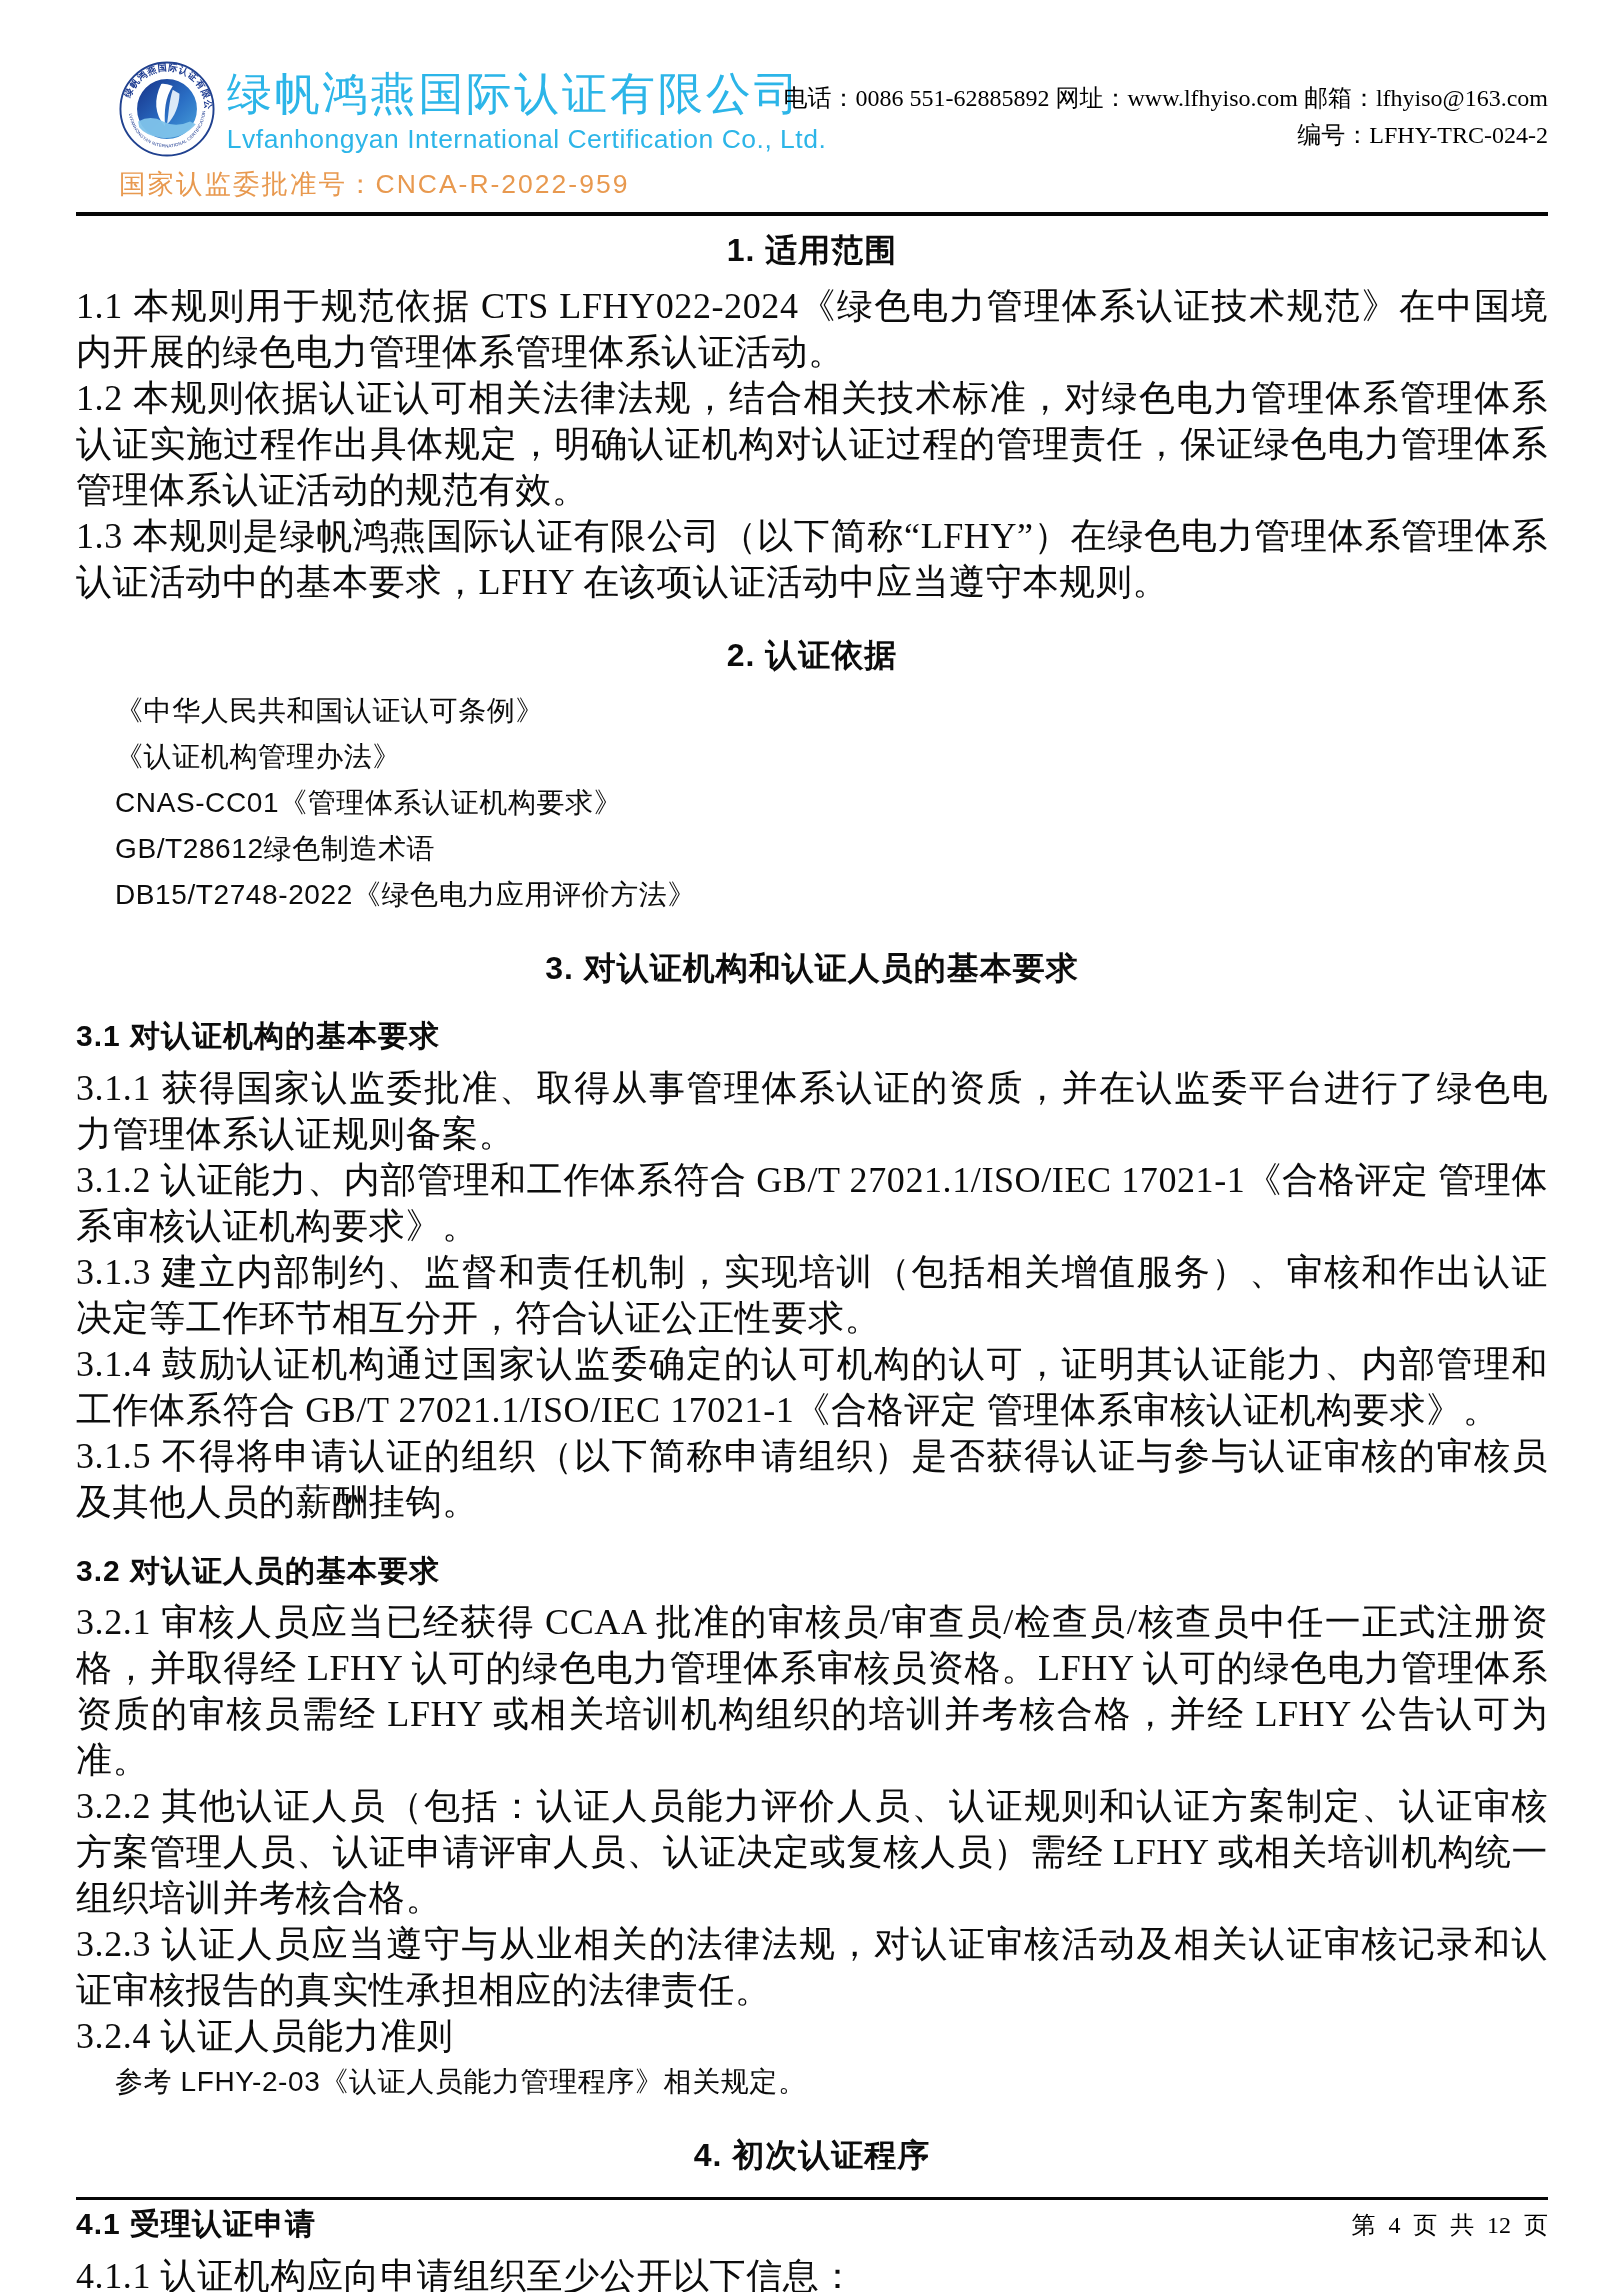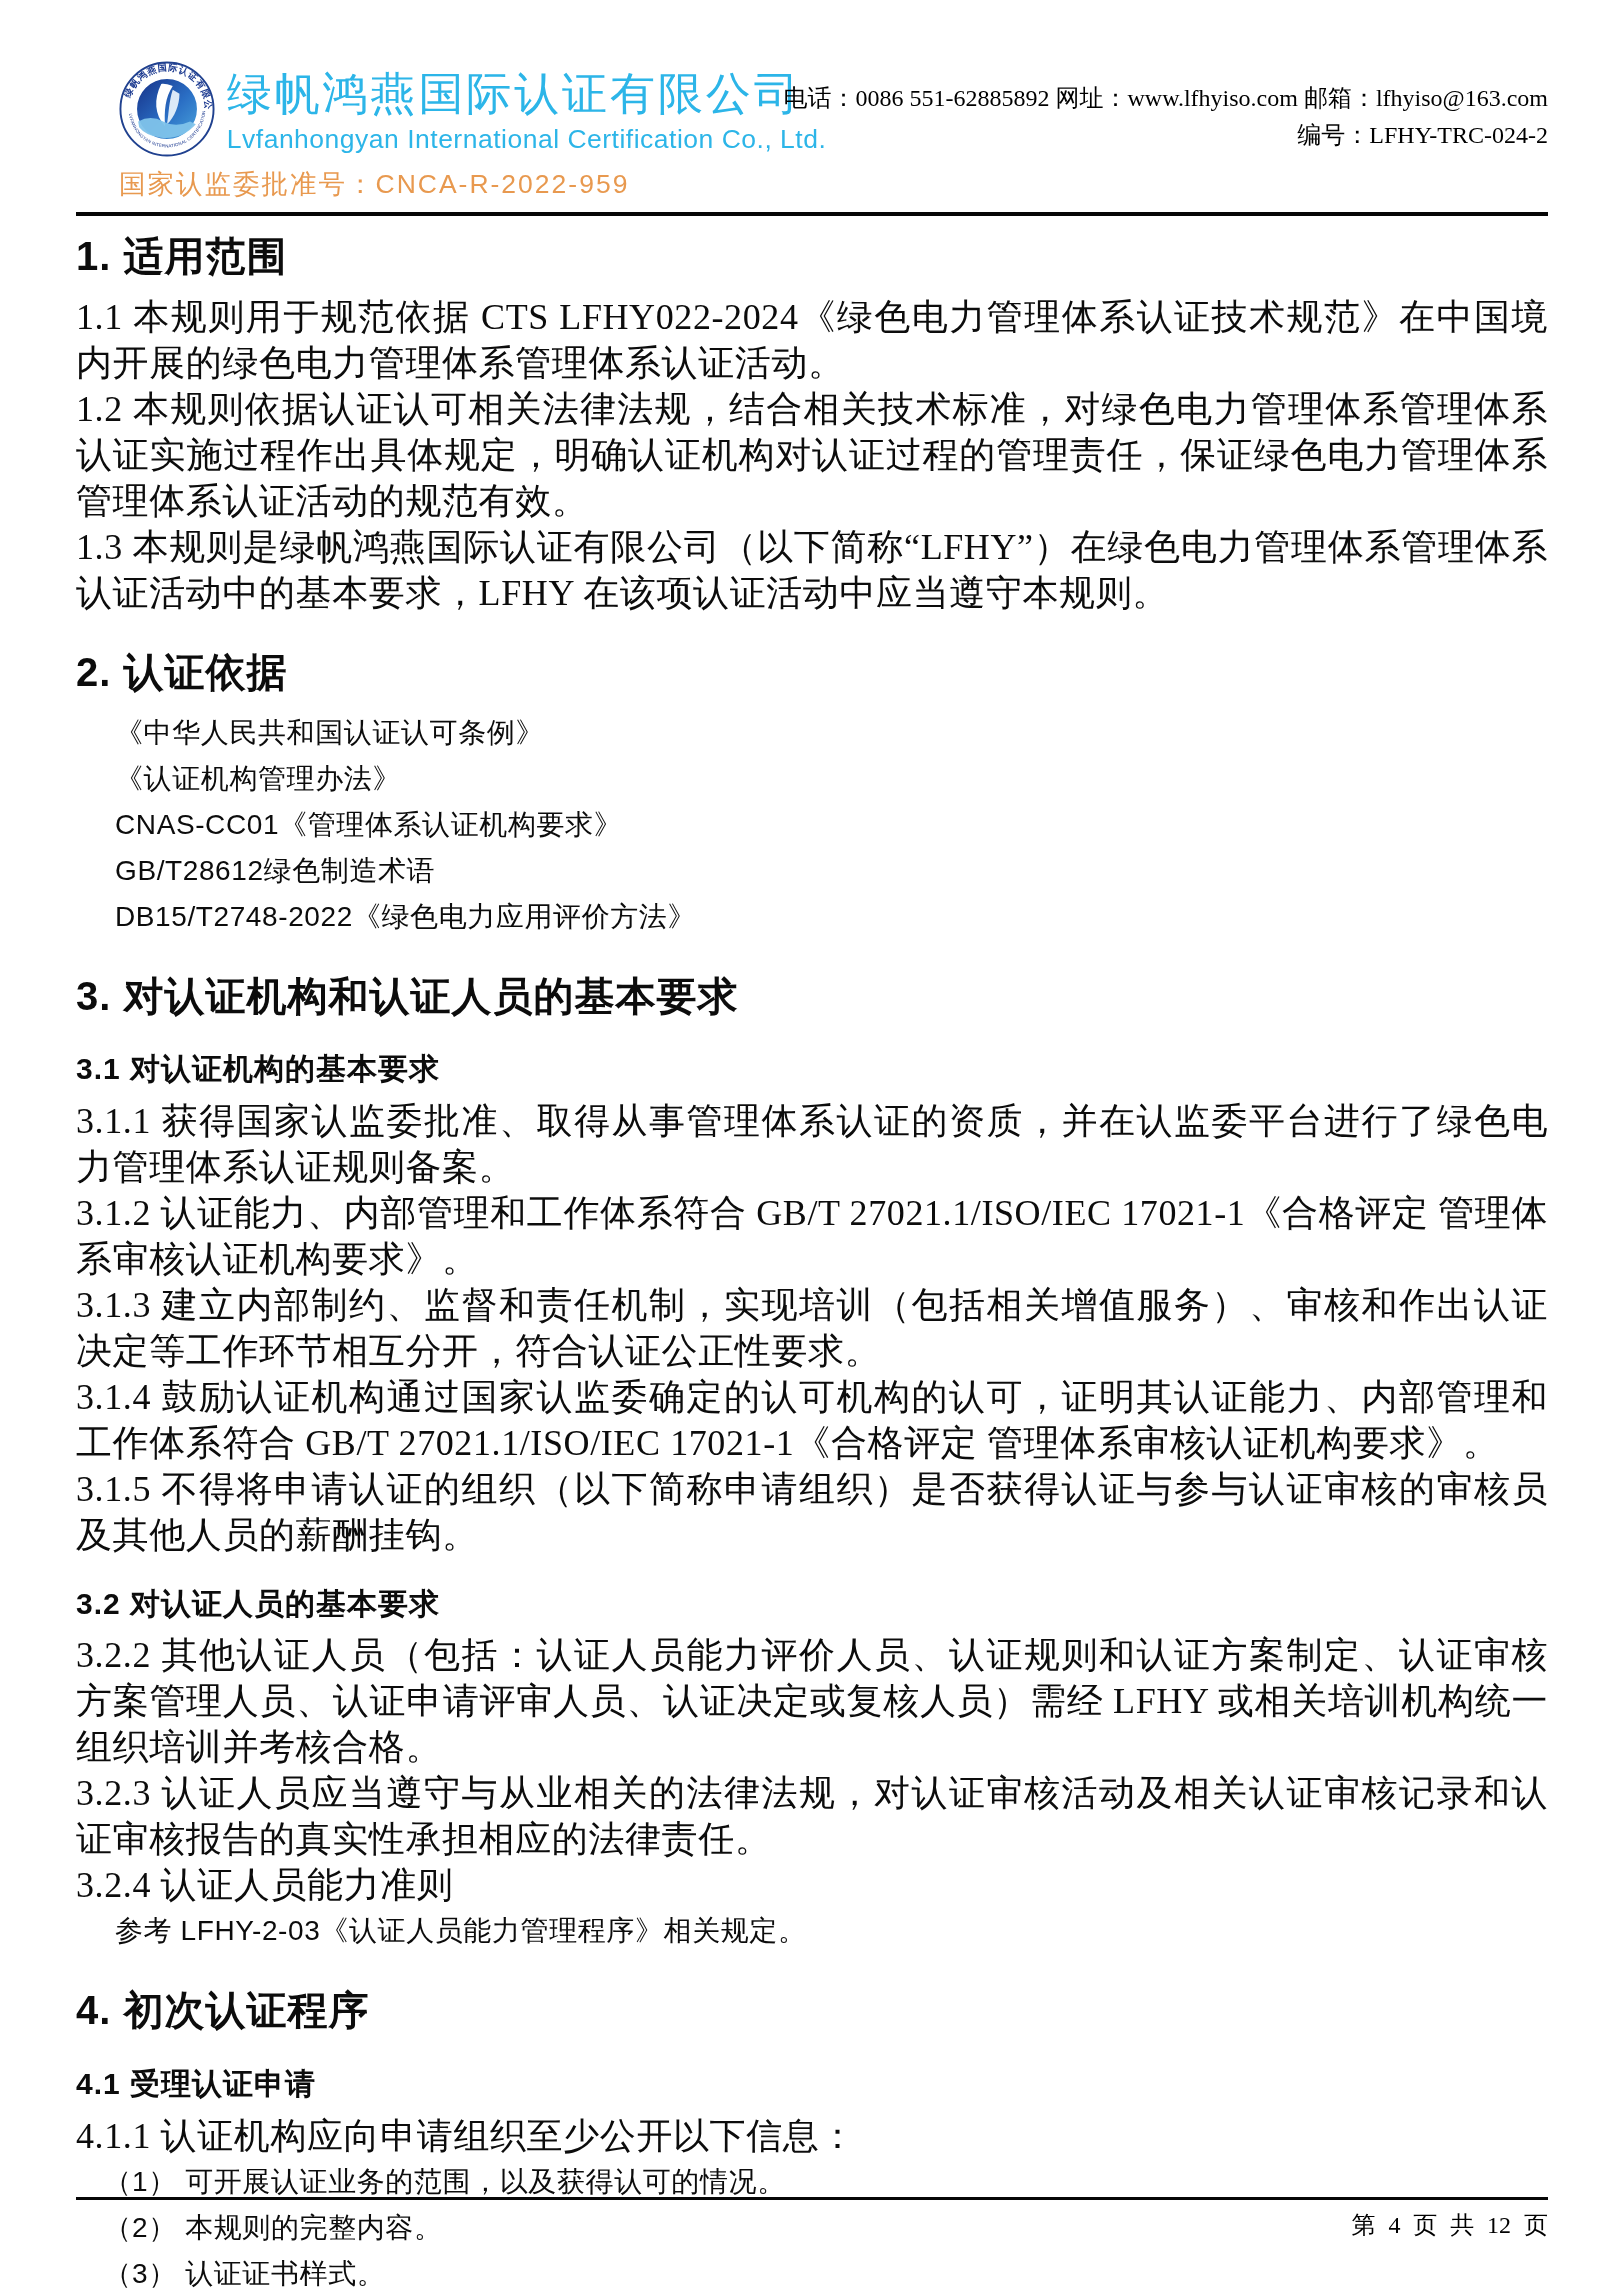--- a/index.html
+++ b/index.html
@@ -17,21 +17,21 @@
   .zh-name{font-size:45px;line-height:1.12;color:#2cb5e8;letter-spacing:2.9px;font-weight:400;}
   .en-name{font-size:26.5px;line-height:1.2;color:#2cb5e8;margin-top:4.9px;letter-spacing:0.5px;}
   .approval{margin-top:8.8px;font-size:26.5px;color:#e8994f;letter-spacing:2px;font-weight:500;}
   .header-right{
     position:absolute;top:80px;right:73px;text-align:right;
     font-family:"Liberation Serif",serif;font-size:24px;line-height:37px;color:#000;
   }
   .separator{margin:9.8px 73px 0 76px;border-bottom:4.9px solid #060606;}
   
   .doc-body{margin:11.8px 73px 0 76px;}
-  .doc-h1{font-size:40px;font-weight:700;margin:29px 0 9.8px 0;letter-spacing:1px;}
+  .doc-h1{font-size:32px;font-weight:700;margin:29px 0 9.8px 0;letter-spacing:1px;text-align:center;}
   .doc-h1.first{margin-top:13.7px;}
   .doc-h2{font-size:30px;font-weight:700;margin:25.5px 0 7.8px 0;letter-spacing:1px;}
   .doc-p{font-size:36px;line-height:46px;text-align:justify;letter-spacing:0.6px;margin:0;font-family:Liberation Serif, serif;}
   .doc-indent{font-size:28px;line-height:46px;padding-left:39px;letter-spacing:0.6px;}
   .doc-list{font-size:28px;line-height:46px;padding-left:27.4px;letter-spacing:0.6px;}
   
   .footer{
     position:absolute;left:76px;right:73px;top:2197px;
     border-top:3.9px solid #060606;padding-top:9px;text-align:right;
     font-family:"Liberation Serif",serif;font-size:24px;color:#000;word-spacing:6.9px;
@@ -94,20 +94,21 @@
 
   <div class="doc-h1">3.  对认证机构和认证人员的基本要求</div>
   <div class="doc-h2">3.1  对认证机构的基本要求</div>
   <div class="doc-p">3.1.1  获得国家认监委批准、取得从事管理体系认证的资质，并在认监委平台进行了绿色电力管理体系认证规则备案。</div>
   <div class="doc-p">3.1.2  认证能力、内部管理和工作体系符合 GB/T 27021.1/ISO/IEC 17021-1《合格评定  管理体系审核认证机构要求》。</div>
   <div class="doc-p">3.1.3  建立内部制约、监督和责任机制，实现培训（包括相关增值服务）、审核和作出认证决定等工作环节相互分开，符合认证公正性要求。</div>
   <div class="doc-p">3.1.4  鼓励认证机构通过国家认监委确定的认可机构的认可，证明其认证能力、内部管理和工作体系符合 GB/T 27021.1/ISO/IEC 17021-1《合格评定  管理体系审核认证机构要求》。</div>
   <div class="doc-p">3.1.5  不得将申请认证的组织（以下简称申请组织）是否获得认证与参与认证审核的审核员及其他人员的薪酬挂钩。</div>
 
   <div class="doc-h2">3.2  对认证人员的基本要求</div>
+  <div class="doc-p">3.2.1  审核人员应当已经获得 CCAA 批准的审核员/审查员/检查员/核查员中任一正式注册资格，并取得经 LFHY 认可的绿色电力管理体系审核员资格。LFHY 认可的绿色电力管理体系资质的审核员需经 LFHY 或相关培训机构组织的培训并考核合格，并经 LFHY 公告认可为准。</div>
   <div class="doc-p">3.2.2  其他认证人员（包括：认证人员能力评价人员、认证规则和认证方案制定、认证审核方案管理人员、认证申请评审人员、认证决定或复核人员）需经 LFHY 或相关培训机构统一组织培训并考核合格。</div>
   <div class="doc-p">3.2.3  认证人员应当遵守与从业相关的法律法规，对认证审核活动及相关认证审核记录和认证审核报告的真实性承担相应的法律责任。</div>
   <div class="doc-p">3.2.4  认证人员能力准则</div>
   <div class="doc-indent">参考  LFHY-2-03《认证人员能力管理程序》相关规定。</div>
 
   <div class="doc-h1">4.  初次认证程序</div>
   <div class="doc-h2">4.1  受理认证申请</div>
   <div class="doc-p">4.1.1  认证机构应向申请组织至少公开以下信息：</div>
   <div class="doc-list">（1）  可开展认证业务的范围，以及获得认可的情况。</div>
   <div class="doc-list">（2）  本规则的完整内容。</div>

